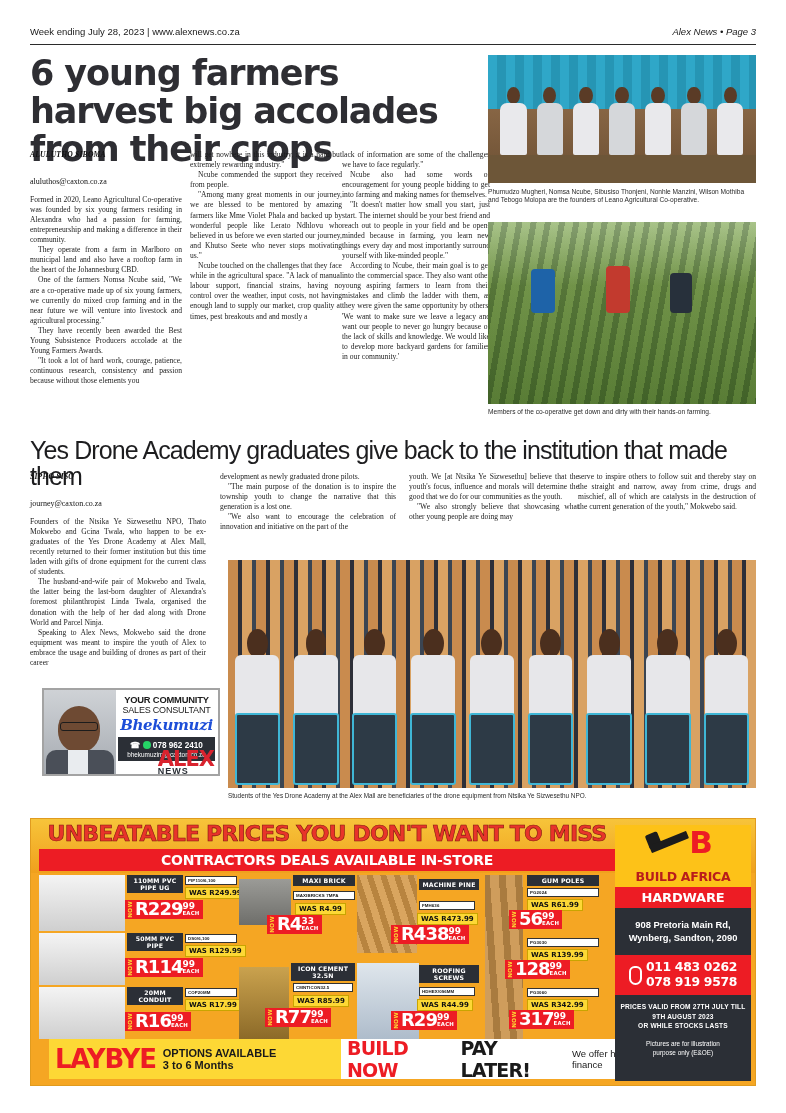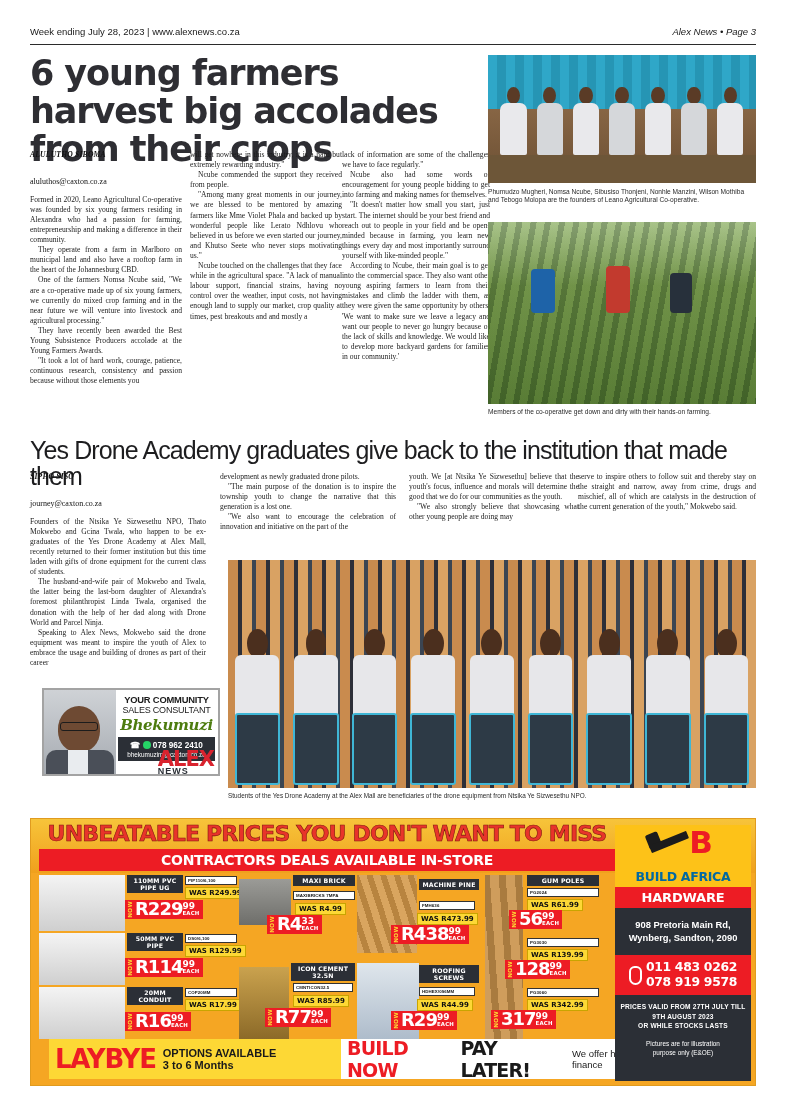--- a/index.html
+++ b/index.html
@@ -90,21 +90,21 @@
   }
   .ad-photo { position:absolute; left:0; top:0; width:72px; height:108px;
     background:linear-gradient(#cfd2d6,#9aa0a7); }
   .ad-photo .face { position:absolute; left:14px; top:16px; width:42px; height:46px; border-radius:50% 50% 45% 45%; background:#6e4a33; }
   .ad-photo .glasses { position:absolute; left:16px; top:32px; width:38px; height:9px; border:1.6px solid #1c1c1c; border-radius:3px; }
   .ad-photo .torso { position:absolute; left:2px; top:60px; width:68px; height:48px; background:#4a4f58; border-radius:10px 10px 0 0; }
   .ad-photo .shirt { position:absolute; left:24px; top:60px; width:20px; height:48px; background:#e9ecef; }
   .ad-txt { position:absolute; left:74px; top:4px; right:3px; text-align:center; }
   .ad-l1 { font-size:9.4px; font-weight:700; color:#1a1a1a; letter-spacing:-.2px; }
   .ad-l2 { font-size:9px; color:#1a1a1a; letter-spacing:-.2px; }
-  .ad-name { font-family:"DejaVu Serif", serif; font-style:italic; font-weight:700; font-size:15px; color:#4d7c0f; margin-top:1px; letter-spacing:-.3px; }
+  .ad-name { font-family:"DejaVu Serif", serif; font-style:italic; font-weight:700; font-size:15px; color:#1d4ed8; margin-top:1px; letter-spacing:-.3px; }
   .ad-contact { margin-top:3px; background:#2b2f36; color:#fff; padding:3px 2px; }
   .ad-phone { font-size:8.2px; font-weight:700; }
   .ad-mail { font-size:6.4px; margin-top:1px; }
   .wa { display:inline-block; width:8px; height:8px; border-radius:50%; background:#25d366; vertical-align:-1px; }
   .ad-logo { position:absolute; right:4px; bottom:-2px; line-height:.84; }
   .ad-logo .alex { font-size:21px; font-weight:700; color:#d9232e; letter-spacing:-1px; font-family:"DejaVu Sans", sans-serif; }
   .ad-logo .news { font-size:9px; font-weight:700; color:#2b2f36; letter-spacing:1px; }
 
   
   #flyer { position:absolute; left:30px; top:818px; width:726px; height:268px; background:#f5a623; border:1px solid #e09b1f; }
@@ -153,21 +153,21 @@
                    background:#fff; clip-path:polygon(0 0,100% 55%,100% 100%,0 45%); }
 
   
   #hw { position:absolute; right:4px; top:6px; width:136px; bottom:4px; background:#2b2f36; }
   .hw-logo { background:#fdc218; height:62px; position:relative; }
   .hw-mark { position:absolute; left:50%; top:4px; transform:translateX(-50%); width:72px; height:34px; }
   .hw-b { position:absolute; right:6px; top:0; font-family:"DejaVu Sans", sans-serif; font-weight:700; font-size:31px; color:#ed1c24; line-height:.9; }
   .hw-hammer { position:absolute; left:2px; top:9px; width:40px; height:8px; background:#1c1c1c; transform:rotate(-22deg); border-radius:1px; }
   .hw-head { position:absolute; left:0px; top:4px; width:13px; height:15px; background:#1c1c1c; transform:rotate(-22deg); border-radius:2px; }
   .hw-name { position:absolute; left:0; right:0; bottom:3px; text-align:center; font-family:"DejaVu Sans", sans-serif;
-             font-weight:700; font-size:12.5px; color:#0369a1; letter-spacing:-.3px; }
+             font-weight:700; font-size:12.5px; color:#b91c1c; letter-spacing:-.3px; }
   .hw-sub { background:#ed1c24; color:#fff; text-align:center; font-family:"DejaVu Sans", sans-serif;
             font-weight:700; font-size:13px; padding:3px 0; letter-spacing:-.2px; }
   .hw-addr { color:#fff; text-align:center; font-weight:700; font-size:9.4px; line-height:1.35; padding:11px 5px; }
   .hw-tel { background:#ed1c24; color:#fff; padding:5px 4px; display:flex; align-items:center; justify-content:center; gap:4px; }
   .hw-tel .nums { font-family:"DejaVu Sans", sans-serif; font-weight:700; font-size:12.4px; line-height:1.18; letter-spacing:-.3px; }
   .phone-ic { width:13px; height:19px; border:2.2px solid #fff; border-radius:6px 6px 7px 7px; flex:0 0 auto; }
   .hw-valid { color:#fff; text-align:center; font-weight:700; font-size:6.6px; line-height:1.5; padding:7px 4px 0; letter-spacing:.2px; }
   .hw-note { color:#fff; text-align:center; font-size:6.4px; line-height:1.4; padding:9px 6px 0; }
 </style>
 </head>
@@ -476,21 +476,21 @@
         <span class="nowlab">NOW</span>
         <span class="rand">128</span>
         <span class="stack">
             <span class="cents">99</span>
             <span class="each">EACH</span>
           </span>
       </div>
 
       <div class="code" style="left:488px;top:113px;width:72px">PG3060</div>
       <div class="was" style="left:488px;top:124px">WAS R342.99</div>
-      <div class="nowbox" style="left:452px;top:135px">
+      <div class="nowbox" style="left:470px;top:135px">
         <span class="nowlab">NOW</span>
         <span class="rand">317</span>
         <span class="stack">
             <span class="cents">99</span>
             <span class="each">EACH</span>
           </span>
       </div>
     </div>
 
     <div class="fl-bottom">

